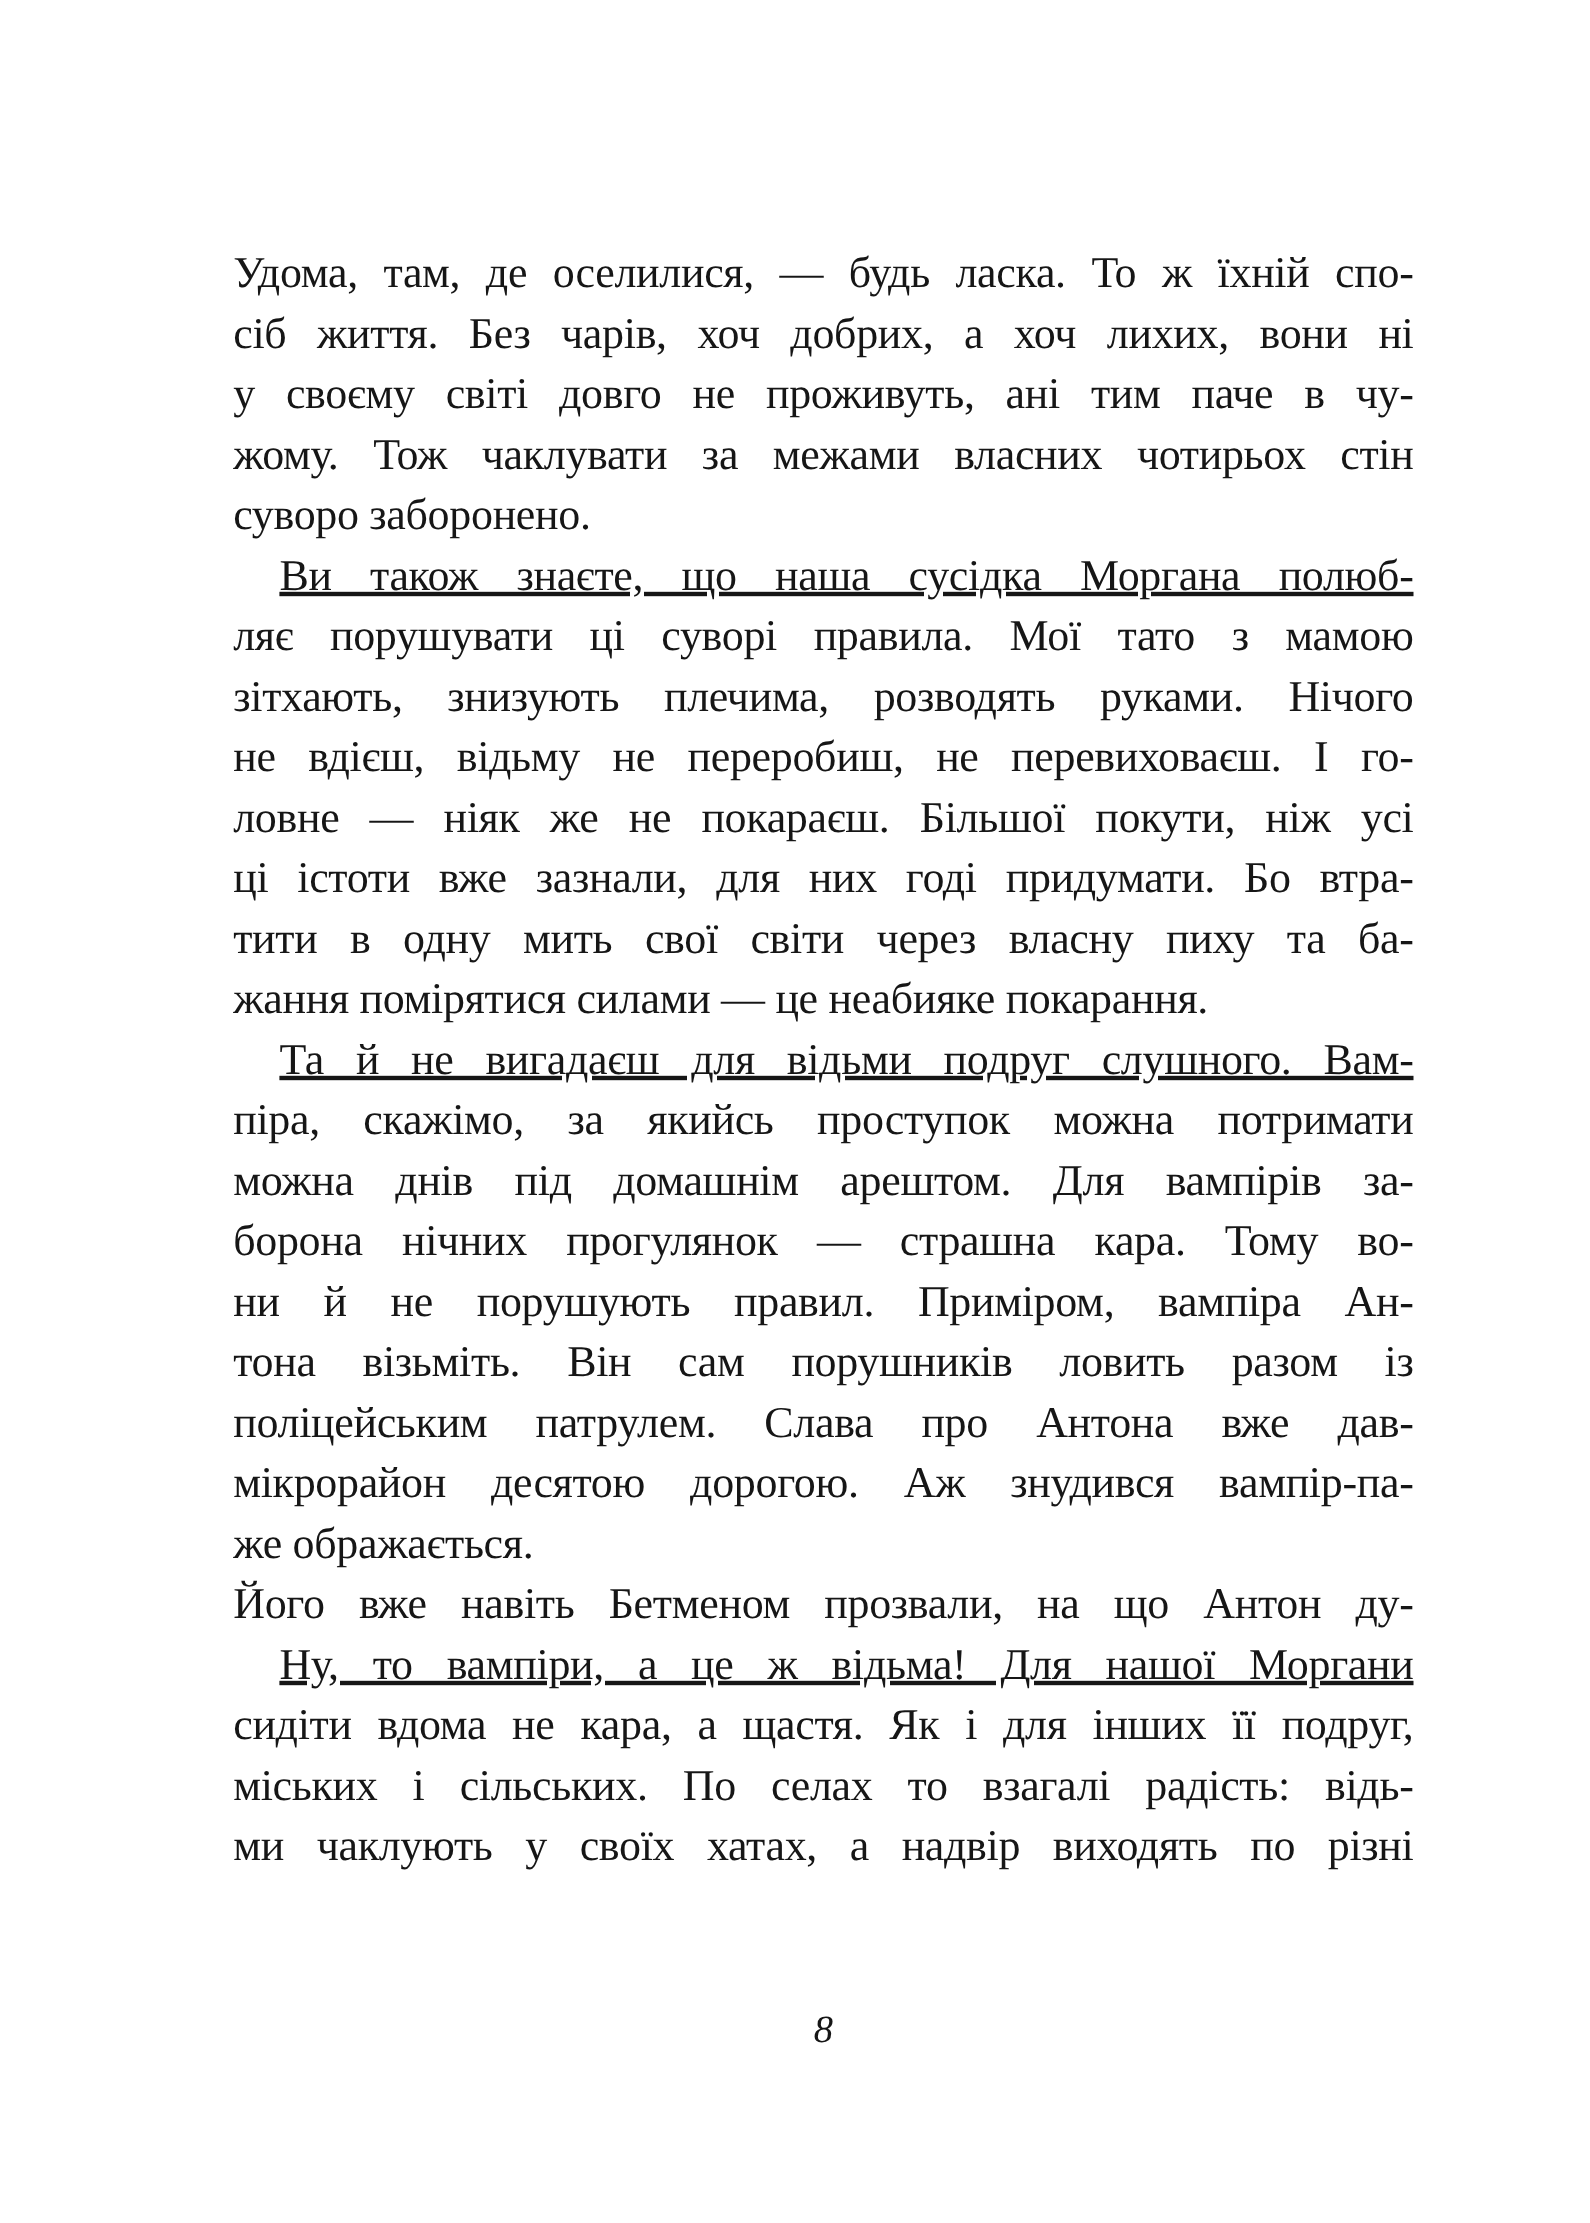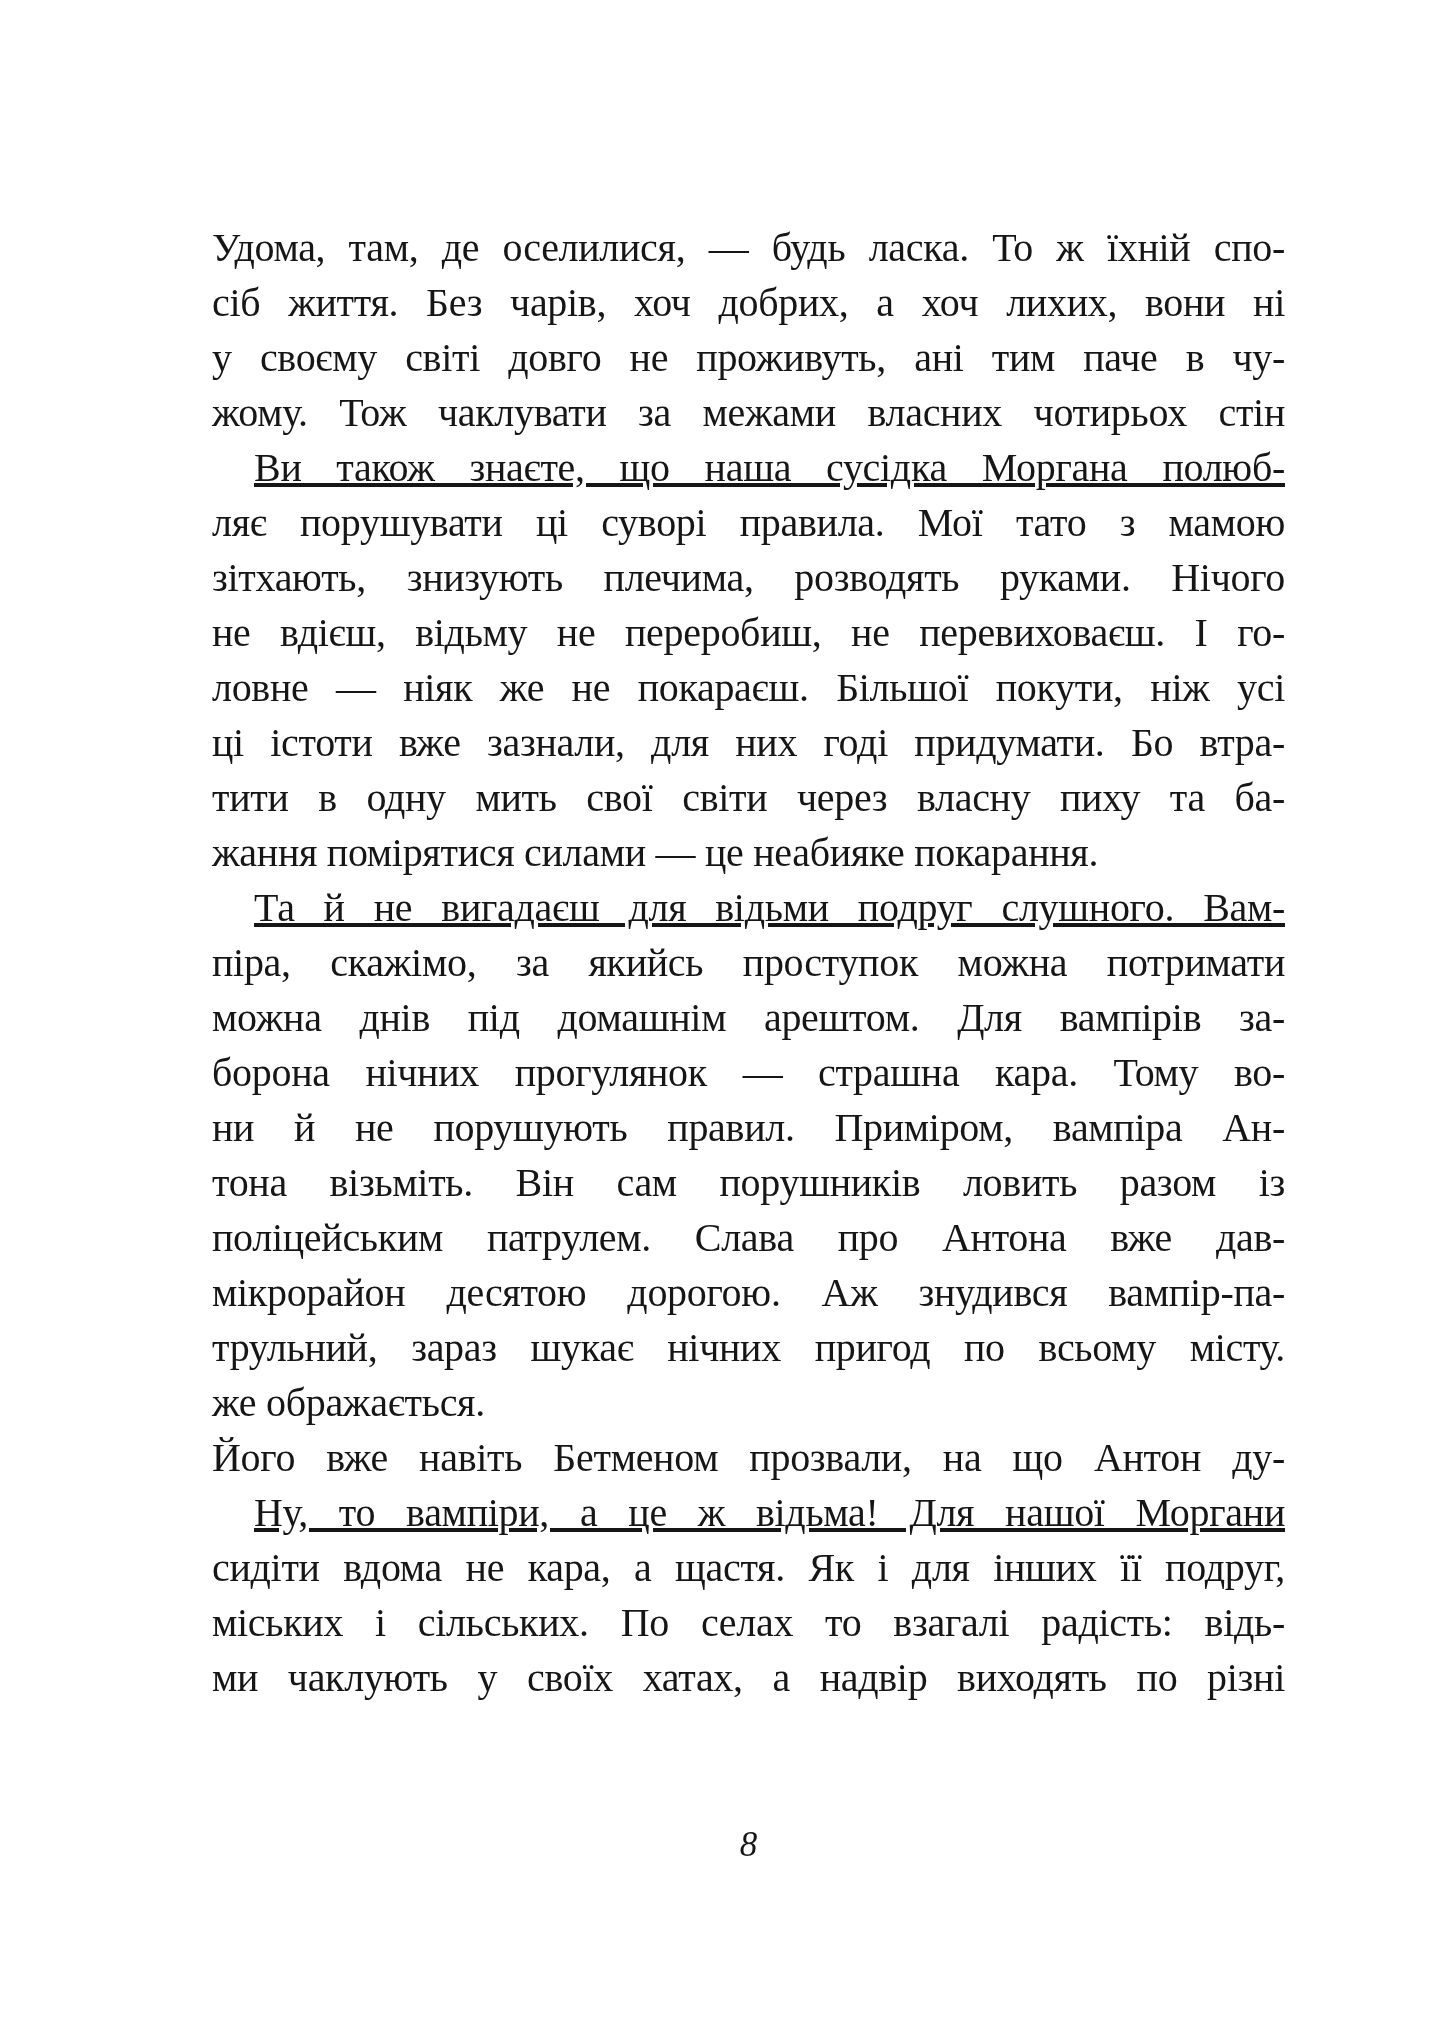--- a/index.html
+++ b/index.html
@@ -59,20 +59,21 @@
 <body>
 
 <div class="page">
   <div class="textblock">
 
     <div class="paragraph">
       <div class="line">Удома, там, де оселилися, — будь ласка. То ж їхній спо-</div>
       <div class="line">сіб життя. Без чарів, хоч добрих, а хоч лихих, вони ні</div>
       <div class="line">у своєму світі довго не проживуть, ані тим паче в чу-</div>
       <div class="line">жому. Тож чаклувати за межами власних чотирьох стін</div>
+      <div class="line last">суворо заборонено.</div>
     </div>
 
     <div class="paragraph">
       <div class="line indent">Ви також знаєте, що наша сусідка Моргана полюб-</div>
       <div class="line">ляє порушувати ці суворі правила. Мої тато з мамою</div>
       <div class="line">зітхають, знизують плечима, розводять руками. Нічого</div>
       <div class="line">не вдієш, відьму не переробиш, не перевиховаєш. І го-</div>
       <div class="line">ловне — ніяк же не покараєш. Більшої покути, ніж усі</div>
       <div class="line">ці істоти вже зазнали, для них годі придумати. Бо втра-</div>
       <div class="line">тити в одну мить свої світи через власну пиху та ба-</div>
@@ -81,21 +82,20 @@
 
     <div class="paragraph">
       <div class="line indent">Та й не вигадаєш для відьми подруг слушного. Вам-</div>
       <div class="line">піра, скажімо, за якийсь проступок можна потримати</div>
       <div class="line">можна днів під домашнім арештом. Для вампірів за-</div>
       <div class="line">борона нічних прогулянок — страшна кара. Тому во-</div>
       <div class="line">ни й не порушують правил. Приміром, вампіра Ан-</div>
       <div class="line">тона візьміть. Він сам порушників ловить разом із</div>
       <div class="line">поліцейським патрулем. Слава про Антона вже дав-</div>
       <div class="line">мікрорайон десятою дорогою. Аж знудився вампір-па-</div>
-      <div class="line">трульний, зараз шукає нічних пригод по всьому місту.</div>
       <div class="line last">же ображається.</div>
       <div class="line">Його вже навіть Бетменом прозвали, на що Антон ду-</div>
     </div>
 
     <div class="paragraph">
       <div class="line indent">Ну, то вампіри, а це ж відьма! Для нашої Моргани</div>
       <div class="line">сидіти вдома не кара, а щастя. Як і для інших її подруг,</div>
       <div class="line">міських і сільських. По селах то взагалі радість: відь-</div>
       <div class="line">ми чаклують у своїх хатах, а надвір виходять по різні</div>
     </div>

